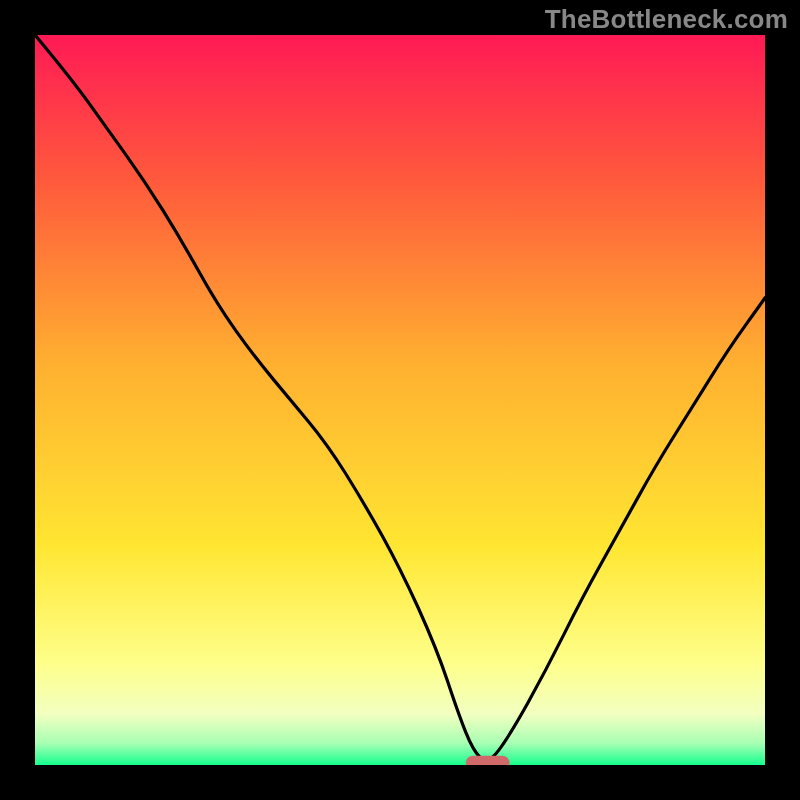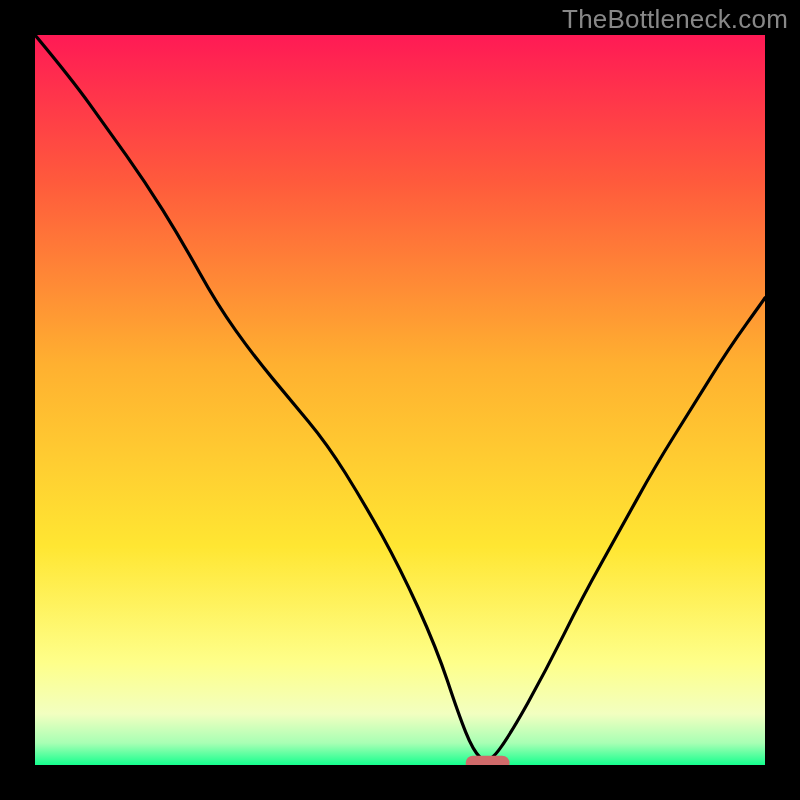--- a/index.html
+++ b/index.html
@@ -17,21 +17,21 @@
     width: 800px;
     height: 800px;
     background: #000000;
   }
   .watermark {
     position: absolute;
     top: 4px;
     right: 12px;
     font-family: Arial, Helvetica, sans-serif;
     font-size: 26px;
-    font-weight: 400;
+    font-weight: 700;
     color: #888888;
     letter-spacing: 0.2px;
   }
   svg.plot {
     position: absolute;
     top: 35px;
     left: 35px;
   }
 </style>
 </head>

